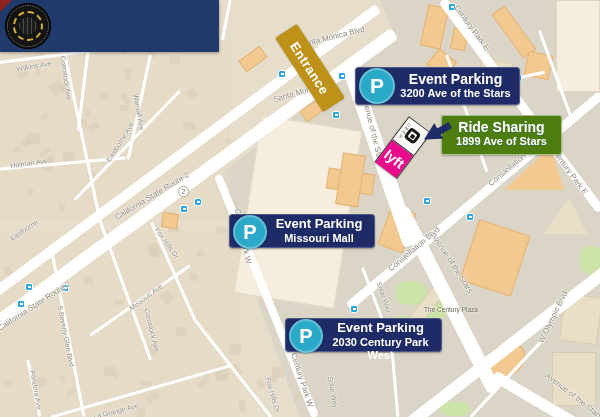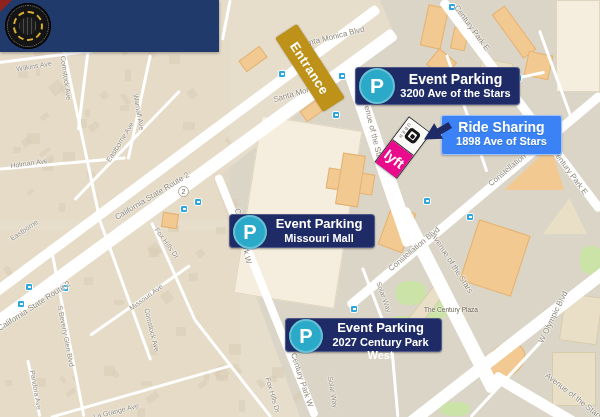--- a/index.html
+++ b/index.html
@@ -66,21 +66,21 @@
   .pbadge.small .pcircle{width:34px;height:34px;font-size:20px;}
   .ptext{position:absolute;left:42px;right:6px;top:4px;text-align:center;}
   .pbadge.small .ptext{left:40px;top:3px;}
   .l1{font-size:14px;font-weight:bold;line-height:1.15;}
   .l2{font-size:11px;font-weight:bold;line-height:1.2;}
   .pbadge.small .l1{font-size:13px;}
   #pb1{left:355px;top:67px;width:165px;height:38px;}
   #pb2{left:229px;top:214px;width:146px;height:34px;}
   #pb3{left:285px;top:318px;width:157px;height:34px;}
 
-  .ride{position:absolute;left:441px;top:115px;width:121px;height:40px;background:#3b82f6;
+  .ride{position:absolute;left:441px;top:115px;width:121px;height:40px;background:#4d7c0f;
     border-radius:3px;color:#fff;text-align:center;padding-top:4px;z-index:50;
     box-shadow:inset 0 0 0 1px rgba(255,255,255,.5),0 1px 2px rgba(0,0,0,.25);}
   .ride .l1{text-shadow:0 1px 0 rgba(30,100,140,.45);}
   .ride .l2{text-shadow:0 1px 0 rgba(30,100,140,.45);}
   .ride-arrow{position:absolute;left:422px;top:123px;width:30px;height:18px;
     transform:rotate(-30deg);z-index:55;}
   .ride-arrow::before{content:"";position:absolute;right:0;top:5.5px;width:14px;height:7px;
     background:#1F2B66;}
   .ride-arrow::after{content:"";position:absolute;left:0;top:0;width:0;height:0;
     border-right:17px solid #1F2B66;border-top:9px solid transparent;border-bottom:9px solid transparent;}
@@ -298,27 +298,27 @@
     <div class="pcircle">P</div>
     <div class="ptext">
       <div class="l1">Event Parking</div>
       <div class="l2">Missouri Mall</div>
     </div>
   </div>
   <div class="pbadge small" id="pb3">
     <div class="pcircle">P</div>
     <div class="ptext">
       <div class="l1">Event Parking</div>
-      <div class="l2">2027 Century Park West</div>
+      <div class="l2">2030 Century Park West</div>
     </div>
   </div>
 
   <div class="ride">
     <div class="l1">Ride Sharing</div>
-    <div class="l2">1898 Ave of Stars</div>
+    <div class="l2">1899 Ave of Stars</div>
   </div>
   <div class="ride-arrow"></div>
 
   <div class="brandstack">
     <div class="uber-sq">
       <div class="uber-glyph"></div>
       <div class="uber-word">UBER</div>
     </div>
     <div class="lyft-sq">
       <span>lyft</span>

